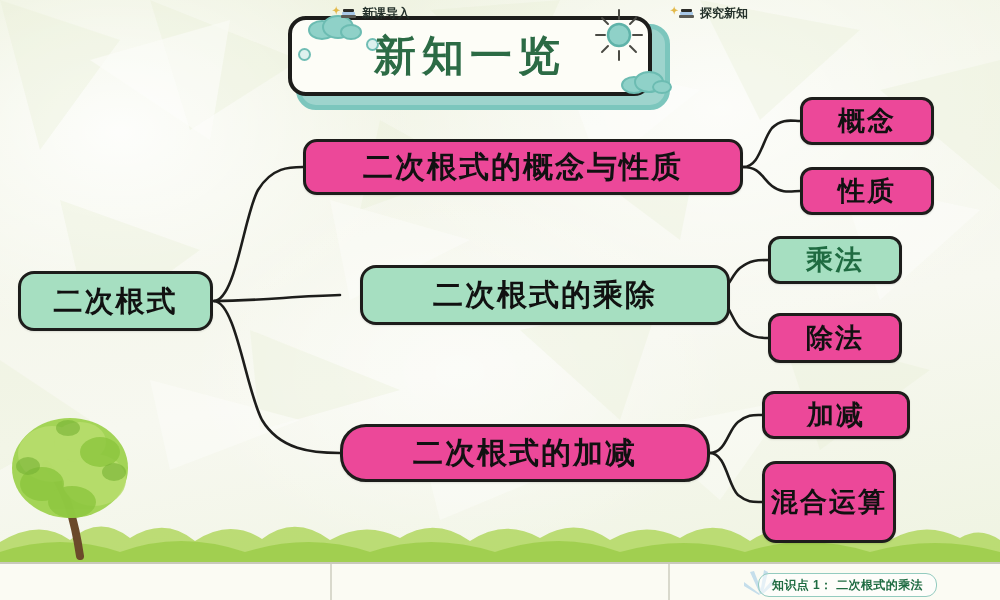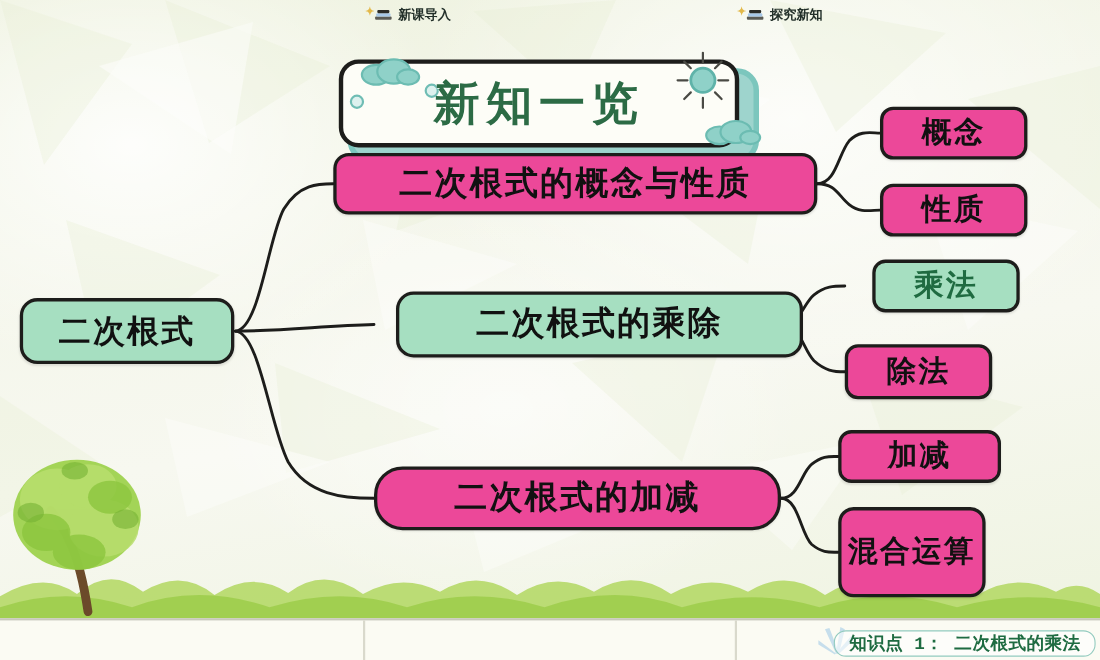--- a/index.html
+++ b/index.html
@@ -16,21 +16,21 @@
       radial-gradient(ellipse 420px 300px at 12% 22%, rgba(255,255,255,.85), rgba(255,255,255,0) 70%),
       radial-gradient(ellipse 500px 340px at 72% 18%, rgba(255,255,255,.75), rgba(255,255,255,0) 70%),
       radial-gradient(ellipse 380px 260px at 46% 62%, rgba(255,255,255,.55), rgba(255,255,255,0) 72%),
       linear-gradient(170deg,#eef2df 0%,#f4f6ea 30%,#f7f8f0 58%,#eef3e0 100%);
   }
   .bg-poly{position:absolute;inset:0;opacity:.55;}
   .grass{position:absolute;left:0;right:0;bottom:32px;height:60px;}
   .tree{position:absolute;left:2px;bottom:34px;width:180px;height:160px;}
 
   
-  .banner{position:absolute;left:308px;top:16px;width:372px;height:80px;margin-top:38px;}
+  .banner{position:absolute;left:288px;top:16px;width:372px;height:80px;}
   .banner-shadow{
     position:absolute;left:8px;top:8px;width:364px;height:76px;
     border:5px solid #7cc6bd;border-radius:20px;background:#9ed4cd;
   }
   .banner-body{
     position:absolute;left:0;top:0;width:356px;height:72px;
     border:4px solid #1d1d1b;border-radius:18px;
     background:#fdfdf7;
   }
   .banner-title{
@@ -63,42 +63,42 @@
     box-shadow:0 1px 2px rgba(0,0,0,.10);
   }
   .node.hl{background:#a6dfc1;}
   .node.hl-text{color:#1f6b41;}
   .n-root{left:18px;top:271px;width:195px;height:60px;font-size:29px;border-radius:16px;}
   .n-b1{left:303px;top:139px;width:440px;height:56px;font-size:30px;}
   .n-b2{left:340px;top:265px;width:370px;height:60px;font-size:30px;border-radius:16px;margin-left:20px;}
   .n-b3{left:340px;top:424px;width:370px;height:58px;font-size:30px;border-radius:26px;}
   .n-l1{left:800px;top:97px;width:134px;height:48px;font-size:27px;border-radius:12px;}
   .n-l2{left:800px;top:167px;width:134px;height:48px;font-size:27px;border-radius:12px;}
-  .n-l3{left:768px;top:236px;width:134px;height:48px;font-size:27px;border-radius:12px;margin-left:25px;}
+  .n-l3{left:768px;top:236px;width:134px;height:48px;font-size:27px;border-radius:12px;}
   .n-l4{left:768px;top:313px;width:134px;height:50px;font-size:27px;border-radius:12px;}
   .n-l5{left:762px;top:391px;width:148px;height:48px;font-size:27px;border-radius:12px;}
   .n-l6{left:762px;top:461px;width:134px;height:82px;font-size:27px;border-radius:14px;
         }
 
   
   .taskbar{position:absolute;left:0;bottom:0;width:1000px;height:36px;
     background:#fbfbf3;border-top:2px solid #c9c9bc;}
   .tb-sep{position:absolute;top:0;bottom:0;width:2px;background:#d9d9cc;}
   .tb-item{position:absolute;display:flex;align-items:center;gap:5px;
     font-family:"DejaVu Serif","Liberation Serif",serif;
     font-weight:bold;font-size:12px;color:#23302a;}
   .tb-1{left:340px;top:5px;}
   .tb-2{left:678px;top:5px;}
   .book{position:relative;width:17px;height:12px;flex:0 0 auto;}
   .sparkle{position:absolute;left:-8px;top:-3px;font-size:10px;color:#e3b94a;}
   .kp-badge{position:absolute;left:758px;top:573px;height:22px;
     border:1.6px solid #93cbbf;border-radius:11px;background:rgba(255,255,255,.55);
     display:flex;align-items:center;padding:0 13px;
-    font-family:Liberation Mono, monospace;
-    font-weight:bold;font-size:16px;color:#1e6b41;letter-spacing:.4px;white-space:nowrap;}
+    font-family:Liberation Sans, sans-serif;
+    font-weight:bold;font-size:12px;color:#1e6b41;letter-spacing:.4px;white-space:nowrap;}
   .leafdeco{position:absolute;left:740px;top:566px;width:40px;height:30px;}
   .green-chip{position:absolute;bottom:0;height:12px;background:#a6dfc1;border:1px solid #8ccdaa;}
   .chip-1{left:368px;width:130px;}
   .chip-2{left:578px;width:152px;}
 </style>
 </head>
 <body>
 
 <div id="stage">
 

